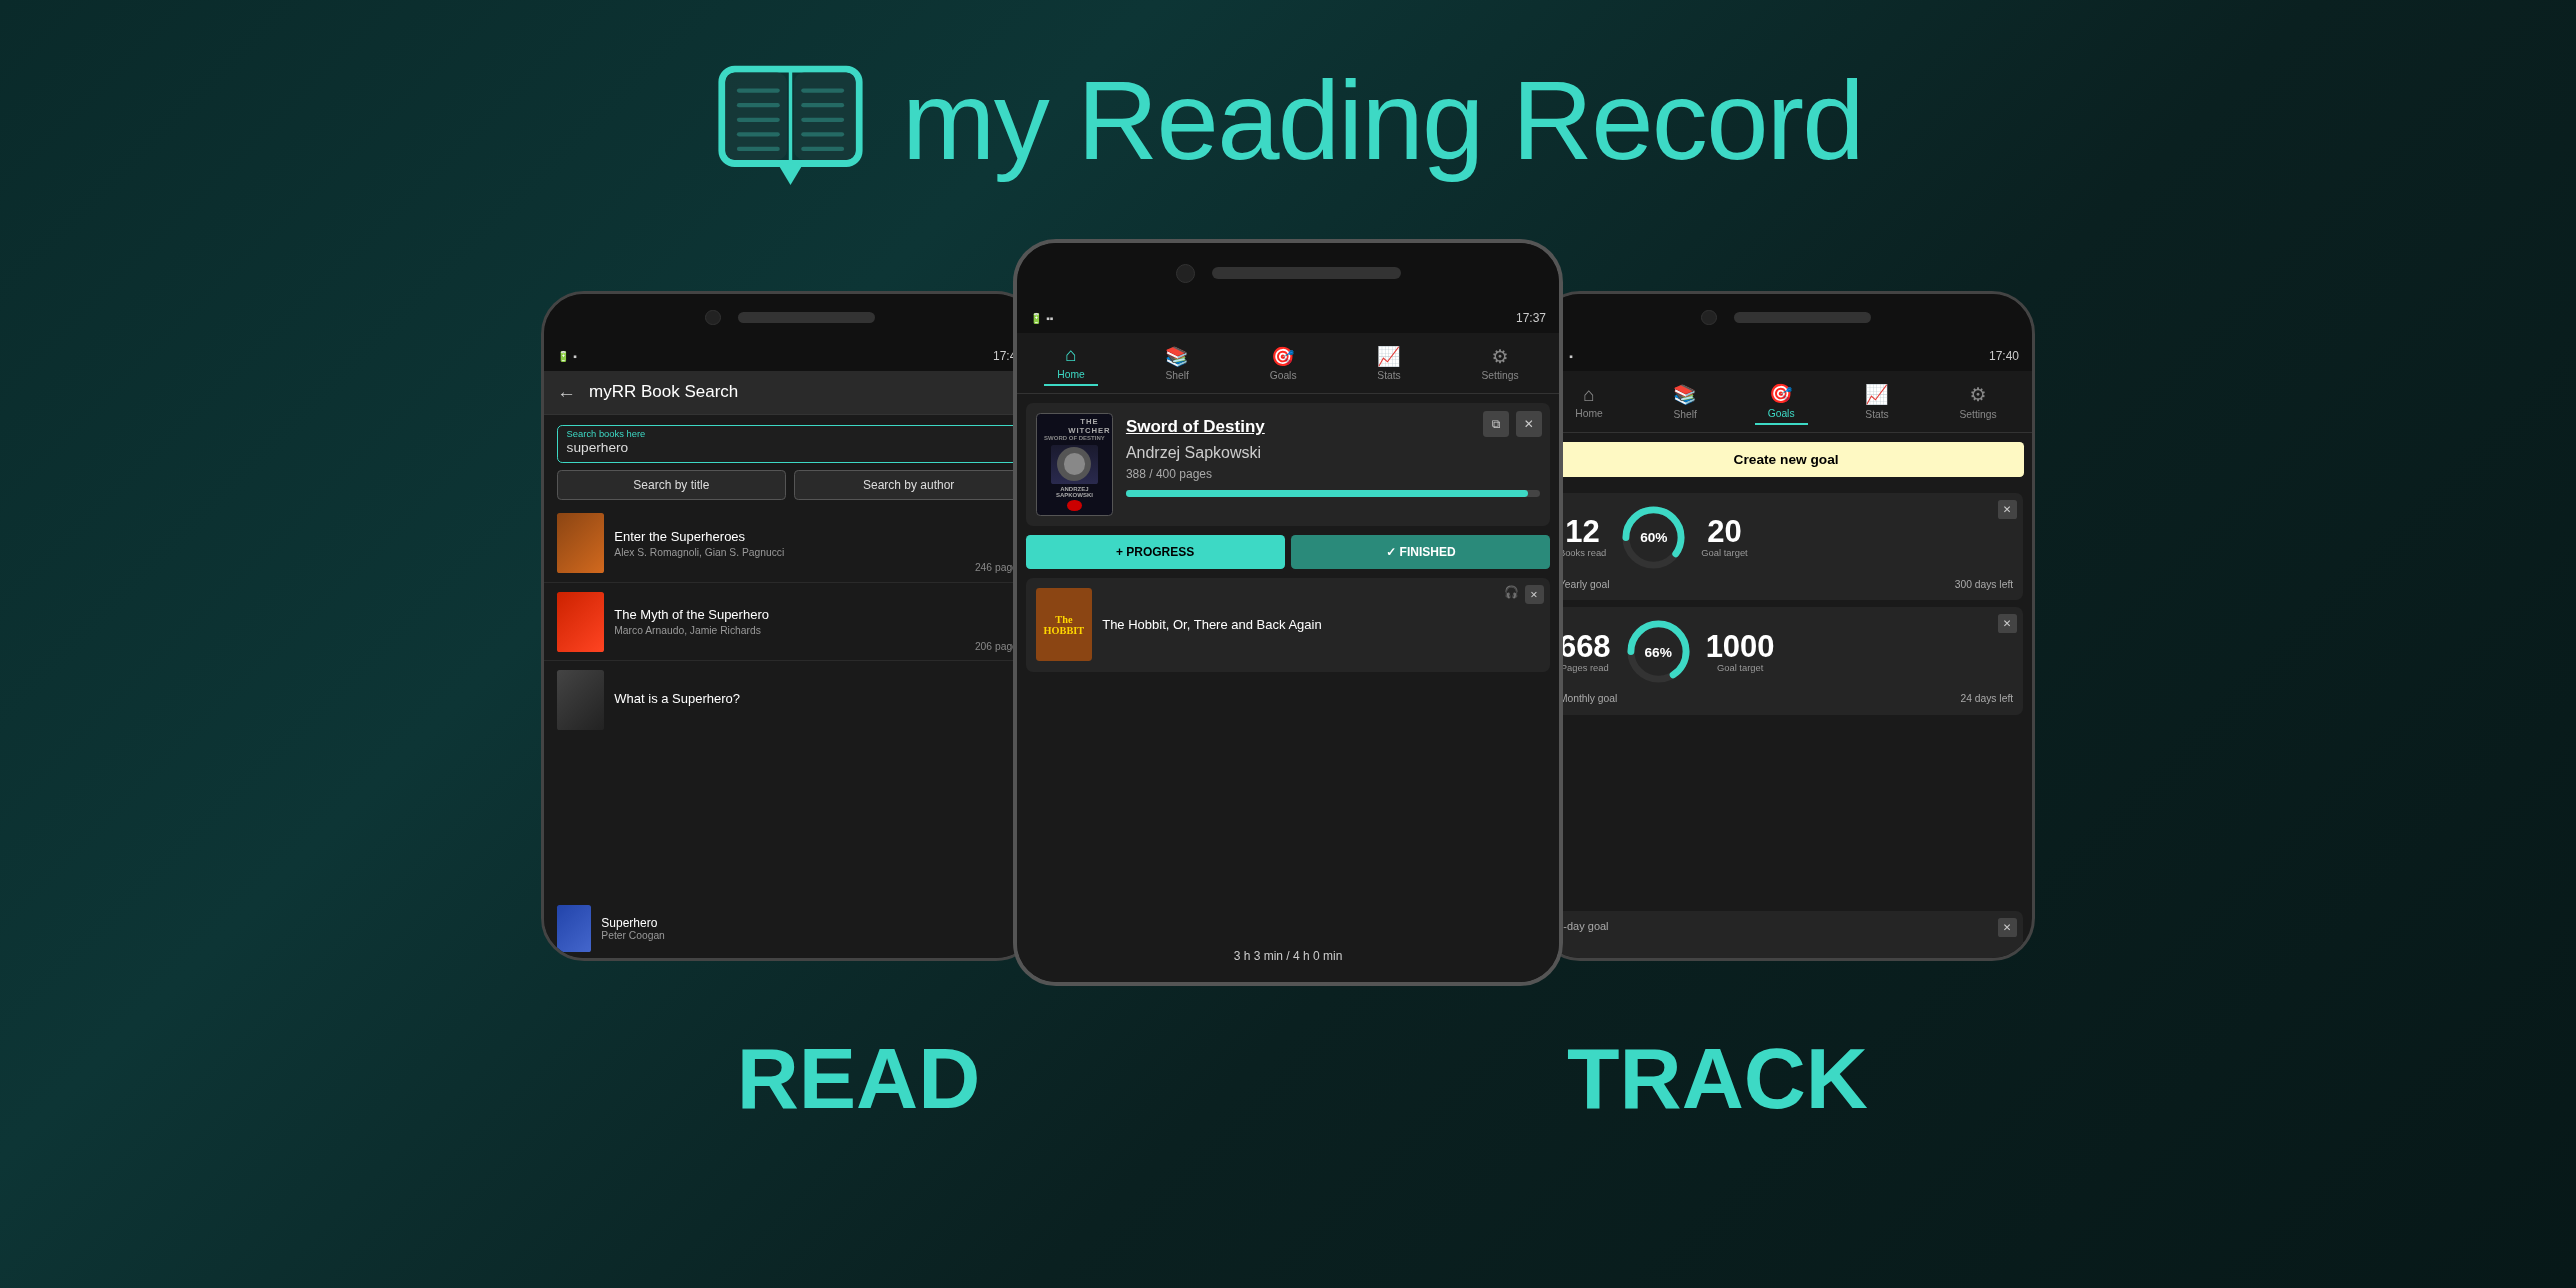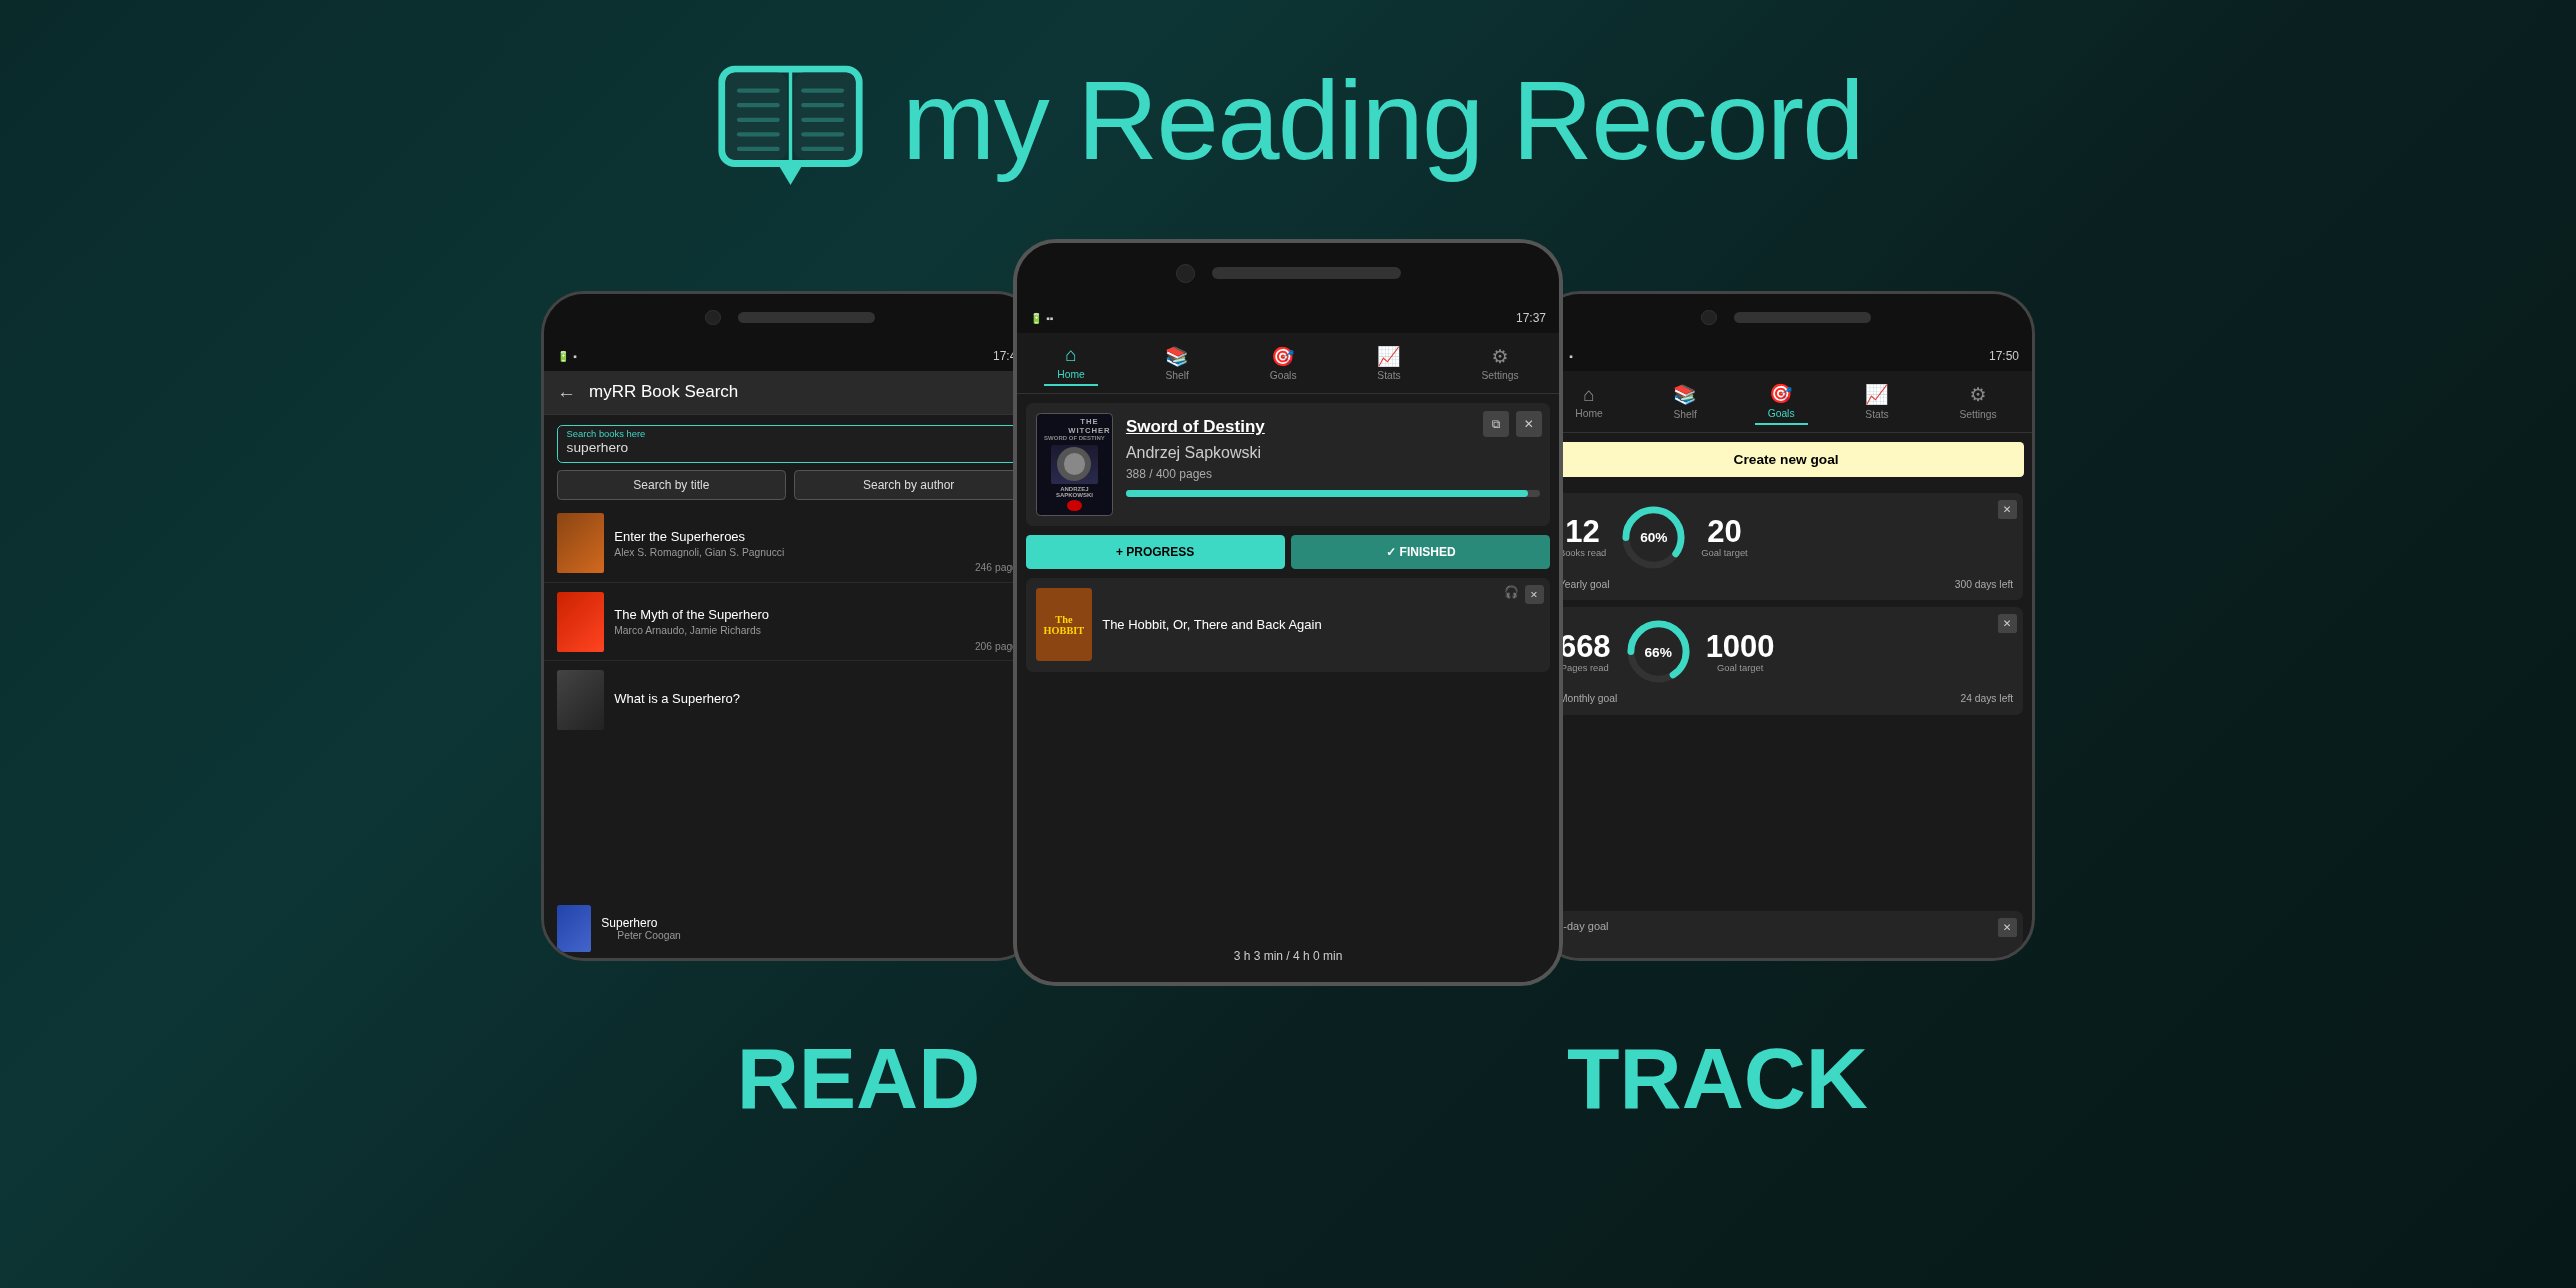--- a/index.html
+++ b/index.html
@@ -675,21 +675,21 @@
         <div class="book-info">
           <div class="book-title-small">What is a Superhero?</div>
         </div>
       </div>
     </div>
 
     <div style="background:#1a1a1a; padding:6.9px 13px; display:flex; align-items:center; gap:10.3px; position:absolute; bottom:0; left:0; right:0; height:60px; overflow:hidden;">
       <div style="width:34px;height:47px;background:linear-gradient(135deg,#2244aa,#4466cc);border-radius:2.6px;flex-shrink:0;"></div>
       <div>
         <div style="color:#fff;font-size:12px;">Superhero</div>
-        <div style="color:#999;font-size:10.3px;margin-left:16px;">Peter Coogan</div>
+        <div style="color:#999;font-size:10.3px;">Peter Coogan</div>
       </div>
     </div>
   </div>
 
   <div class="phone phone-center">
 
     <div class="phone-top-bar">
       <div class="phone-camera" style="width:19px;height:19px;"></div>
       <div style="width:189px;height:12px;background:#333;border-radius:8.6px;"></div>
     </div>
@@ -785,21 +785,21 @@
       <div class="phone-camera"></div>
       <div style="width:137px;height:10.3px;background:#333;border-radius:8.6px;"></div>
     </div>
 
     
     <div class="status-bar">
       <div class="status-icons">
         <span>🔋</span>
         <span>▪</span>
       </div>
-      <div>17:50</div>
+      <div>17:40</div>
     </div>
 
     
     <div class="right-tab-bar">
       <div class="tab-item">
         <span class="tab-icon">⌂</span>
         <span class="tab-label">Home</span>
       </div>
       <div class="tab-item">
         <span class="tab-icon">📚</span>

